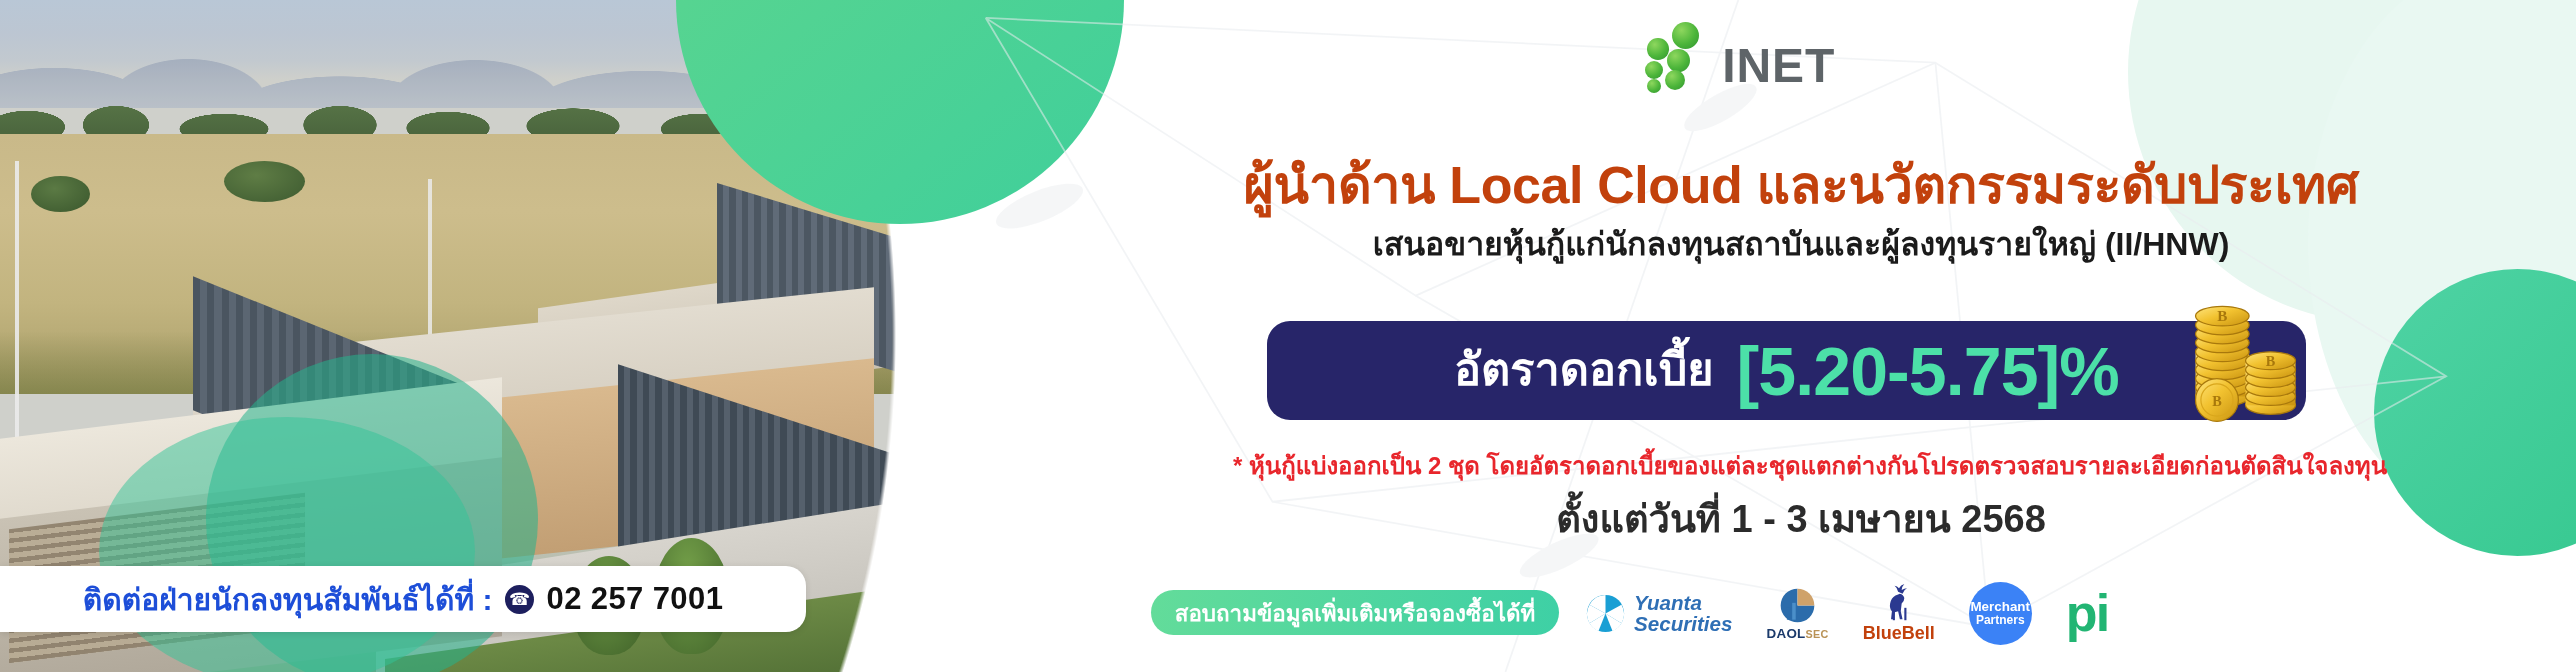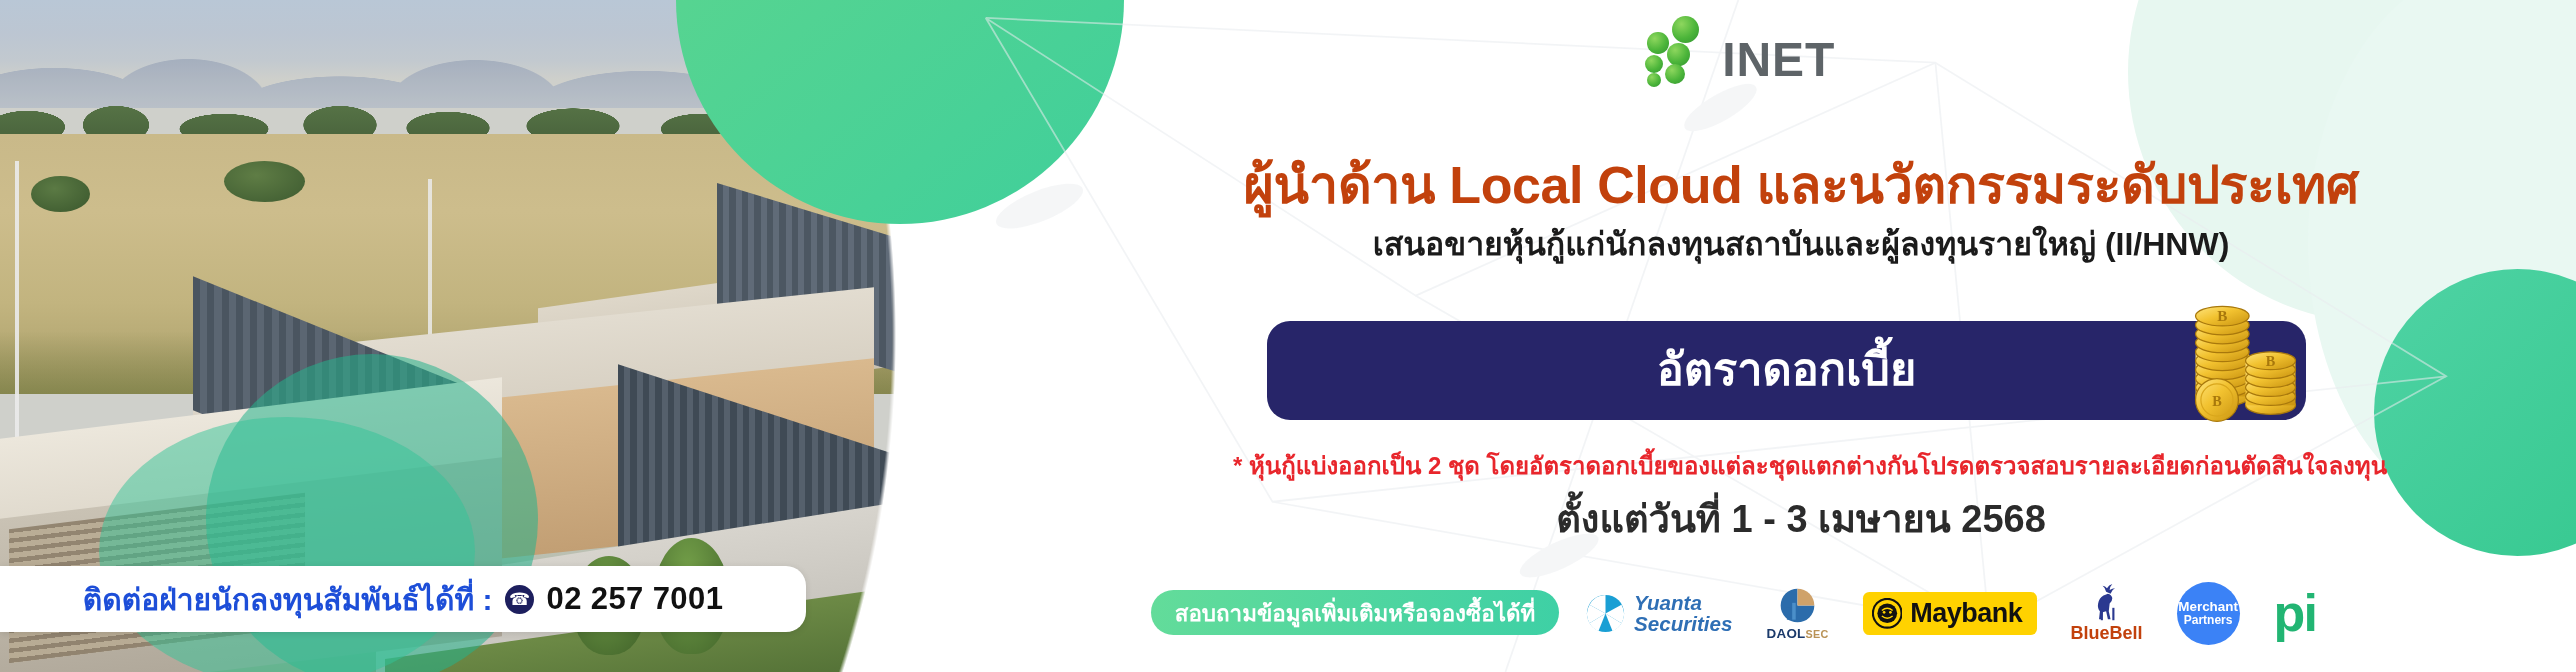--- a/index.html
+++ b/index.html
@@ -210,21 +210,21 @@
   }
   .faint-lines{
     position:absolute; left:932px; top:0; right:0; bottom:0;
     opacity:.55;
     pointer-events:none;
   }
   .faint-lines svg { width:100%; height:100%; display:block; }
 
   
   .logo-wrap{
-    position:absolute; left:1640px; top:14px;
+    position:absolute; left:1640px; top:20px;
     width:305px; height:70px;
     display:flex; align-items:flex-end; gap:7.2px;
   }
   .logo-dots{ position:relative; width:75px; height:70px; }
   .logo-dots span{
     position:absolute; border-radius:50%;
     background:radial-gradient(circle at 35% 30%, #8ed75e 0%, #4cb53a 55%, #2f9330 100%);
   }
   .logo-text{
     font-family:"Liberation Sans", sans-serif;
@@ -415,20 +415,21 @@
       <span style="left:7.2px;  top:59px; width:14.3px; height:14.3px;"></span>
     </div>
     <div class="logo-text">INET</div>
   </div>
 
   <div class="headline">ผู้นำด้าน Local Cloud และนวัตกรรมระดับประเทศ</div>
   <div class="subhead">เสนอขายหุ้นกู้แก่นักลงทุนสถาบันและผู้ลงทุนรายใหญ่ (II/HNW)</div>
 
   <div class="rate-box">
     <div class="rate-label">อัตราดอกเบี้ย</div>
+    <div class="rate-value">[5.20-5.75]%</div>
     <svg class="coins" viewBox="0 0 150 140">
       <defs>
         <linearGradient id="gold" x1="0" y1="0" x2="1" y2="1">
           <stop offset="0%" stop-color="#ffe680"></stop>
           <stop offset="45%" stop-color="#f2c230"></stop>
           <stop offset="100%" stop-color="#c8920f"></stop>
         </linearGradient>
       </defs>
       <g stroke="#a8780c" stroke-width="1.4">
         <g fill="url(#gold)">
@@ -494,32 +495,20 @@
           <path d="M22 3 A19 19 0 0 1 41 22 L22 22 Z" fill="#cfa26a"></path>
           <rect x="10" y="24" width="4" height="14" fill="#2b6cab"></rect>
           <rect x="16" y="19" width="4" height="19" fill="#4b8fc9"></rect>
         </svg>
         <div class="daol-text">
           <span>DAOL</span><em>SEC</em>
         </div>
       </div>
     </div>
 
-    <div class="p-item">
-      <div class="maybank">
-        <svg class="maybank-mark" viewBox="0 0 34 34">
-          <circle cx="17" cy="17" r="16" fill="none" stroke="#111" stroke-width="2.4"></circle>
-          <circle cx="17" cy="17" r="11" fill="#111"></circle>
-          <path d="M11 14 q6 -5 12 0 M11 20 q6 5 12 0" stroke="#ffd200" stroke-width="1.6" fill="none"></path>
-          <circle cx="13.5" cy="16" r="1.5" fill="#ffd200"></circle>
-          <circle cx="20.5" cy="16" r="1.5" fill="#ffd200"></circle>
-        </svg>
-        <div class="maybank-text">Maybank</div>
-      </div>
-    </div>
 
     <div class="p-item">
       <div class="bluebell">
         <svg class="bluebell-mark" viewBox="0 0 40 44">
           <g fill="#2b3990">
             <path d="M19 10 q-1-5 -4-7 q3 0 5 3 q2-4 6-5 q-3 3 -3 7 q3-2 6-2 q-4 2 -5 6 z"></path>
             <path d="M21 12 q4 1 5 5 q0 4 -3 6 l-1 9 l2 9 h-3 l-2-9 l-4 1 l-1 8 h-3 l1-9 q-3 -4 -2 -9 q1-6 6-9 q2-1 5-2 z"></path>
             <rect x="26" y="28" width="2.4" height="14"></rect>
             <rect x="13" y="30" width="2.4" height="12"></rect>
           </g>

